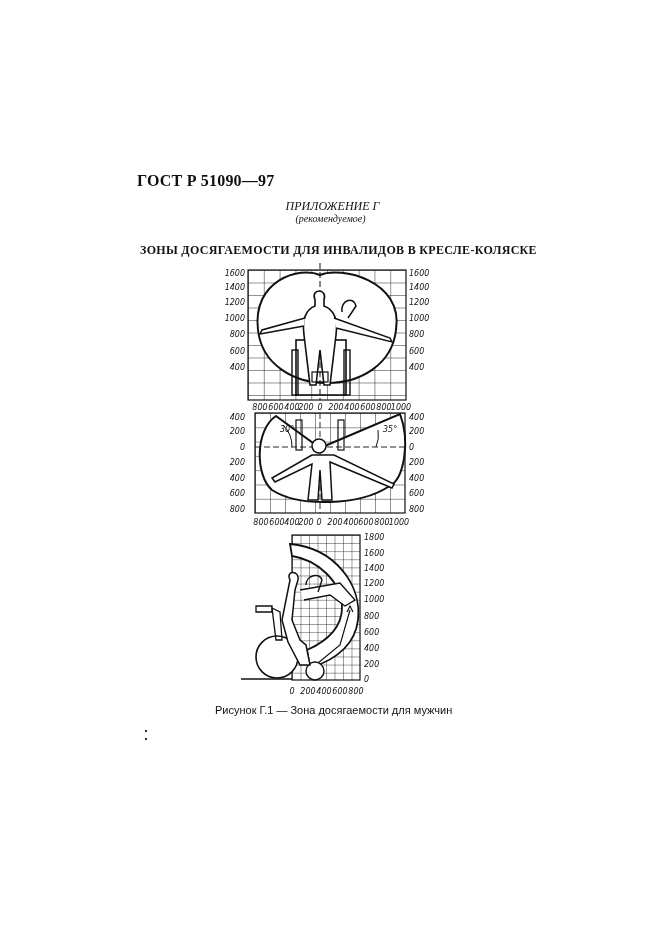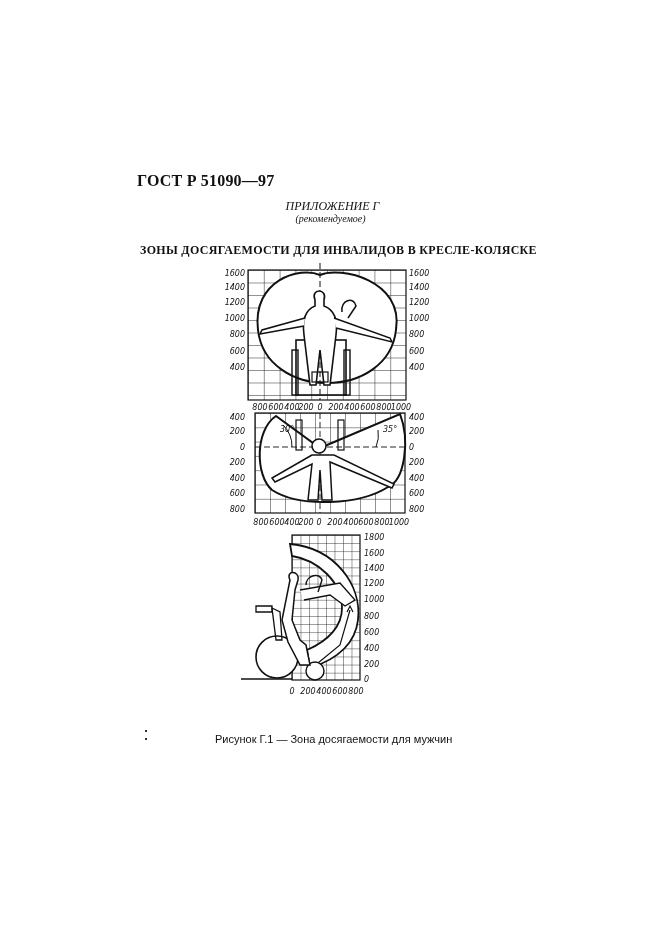--- a/index.html
+++ b/index.html
@@ -2,21 +2,21 @@
 <html><head>
 <meta charset="utf-8">
 <style>
   html, body { margin: 0; padding: 0; background: #ffffff; }
   body { width: 661px; height: 935px; position: relative; overflow: hidden; color: #111; }
   .abs { position: absolute; }
   .hdr { left: 137px; top: 172px; font-family: "Liberation Serif", serif; font-weight: bold; font-size: 16px; letter-spacing: 0.2px; }
   .appx { left: 0; width: 661px; top: 199px; text-align: center; font-family: "Liberation Serif", serif; font-style: italic; font-size: 12px; padding-left: 2px; }
   .appx-sub { left: 0; width: 661px; top: 213px; text-align: center; font-family: "Liberation Serif", serif; font-style: italic; font-size: 10px; }
   .title { left: 0; width: 661px; top: 243px; text-align: center; font-family: "Liberation Serif", serif; font-weight: bold; font-size: 12px; letter-spacing: 0.3px; padding-left: 8px; }
-  .caption { left: 215px; top: 704px; font-family: "Liberation Sans", sans-serif; font-size: 11px; margin-top: 29px; }
+  .caption { left: 215px; top: 704px; font-family: "Liberation Sans", sans-serif; font-size: 11px; }
   .fig { left: 0; top: 0; }
   .tick { font-family: "DejaVu Sans", sans-serif; font-style: italic; font-size: 8px; fill: #111; }
   .marks { left: 145px; top: 730px; width: 2px; }
   .marks span { display: block; width: 2px; height: 2px; background: #333; margin-bottom: 6px; }
 </style>
 </head>
 <body>
 
 <div class="abs hdr">ГОСТ Р 51090—97</div>
 <div class="abs appx">ПРИЛОЖЕНИЕ Г</div>

